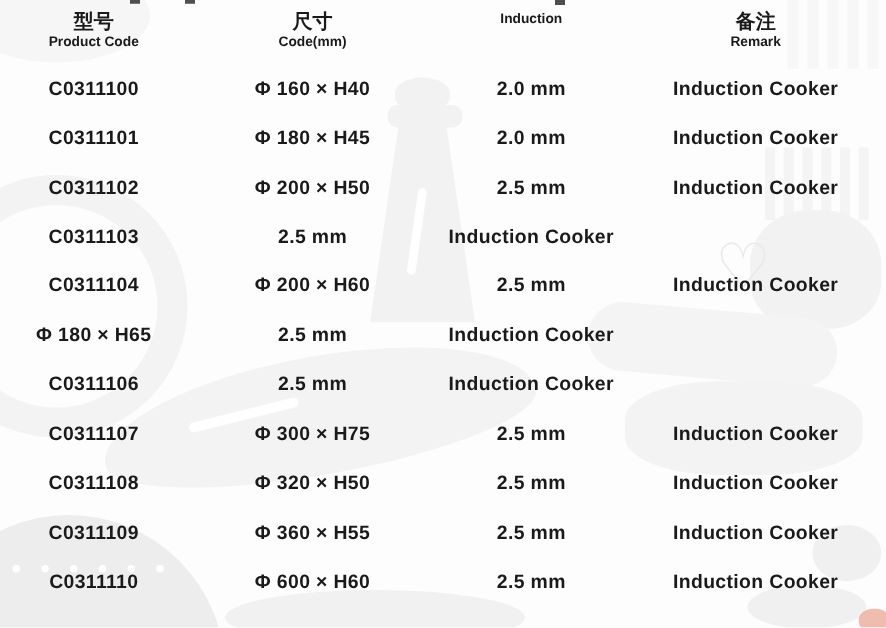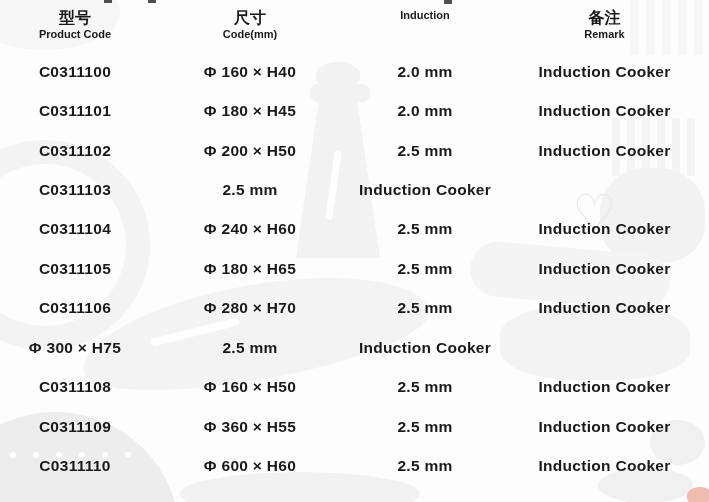--- a/index.html
+++ b/index.html
@@ -129,44 +129,43 @@
         <div class="cell">2.5 mm</div>
         <div class="cell">Induction Cooker</div>
       </div>
       <div class="row">
         <div class="cell">C0311103</div>
         <div class="cell">2.5 mm</div>
         <div class="cell">Induction Cooker</div>
       </div>
       <div class="row">
         <div class="cell">C0311104</div>
-        <div class="cell">Φ 240 × H60</div>
+        <div class="cell">Φ 200 × H60</div>
         <div class="cell">2.5 mm</div>
         <div class="cell">Induction Cooker</div>
       </div>
       <div class="row">
-        <div class="cell">C0311105</div>
         <div class="cell">Φ 180 × H65</div>
         <div class="cell">2.5 mm</div>
         <div class="cell">Induction Cooker</div>
       </div>
       <div class="row">
         <div class="cell">C0311106</div>
-        <div class="cell">Φ 280 × H70</div>
         <div class="cell">2.5 mm</div>
         <div class="cell">Induction Cooker</div>
       </div>
       <div class="row">
+        <div class="cell">C0311107</div>
         <div class="cell">Φ 300 × H75</div>
         <div class="cell">2.5 mm</div>
         <div class="cell">Induction Cooker</div>
       </div>
       <div class="row">
         <div class="cell">C0311108</div>
-        <div class="cell">Φ 160 × H50</div>
+        <div class="cell">Φ 320 × H50</div>
         <div class="cell">2.5 mm</div>
         <div class="cell">Induction Cooker</div>
       </div>
       <div class="row">
         <div class="cell">C0311109</div>
         <div class="cell">Φ 360 × H55</div>
         <div class="cell">2.5 mm</div>
         <div class="cell">Induction Cooker</div>
       </div>
       <div class="row">

